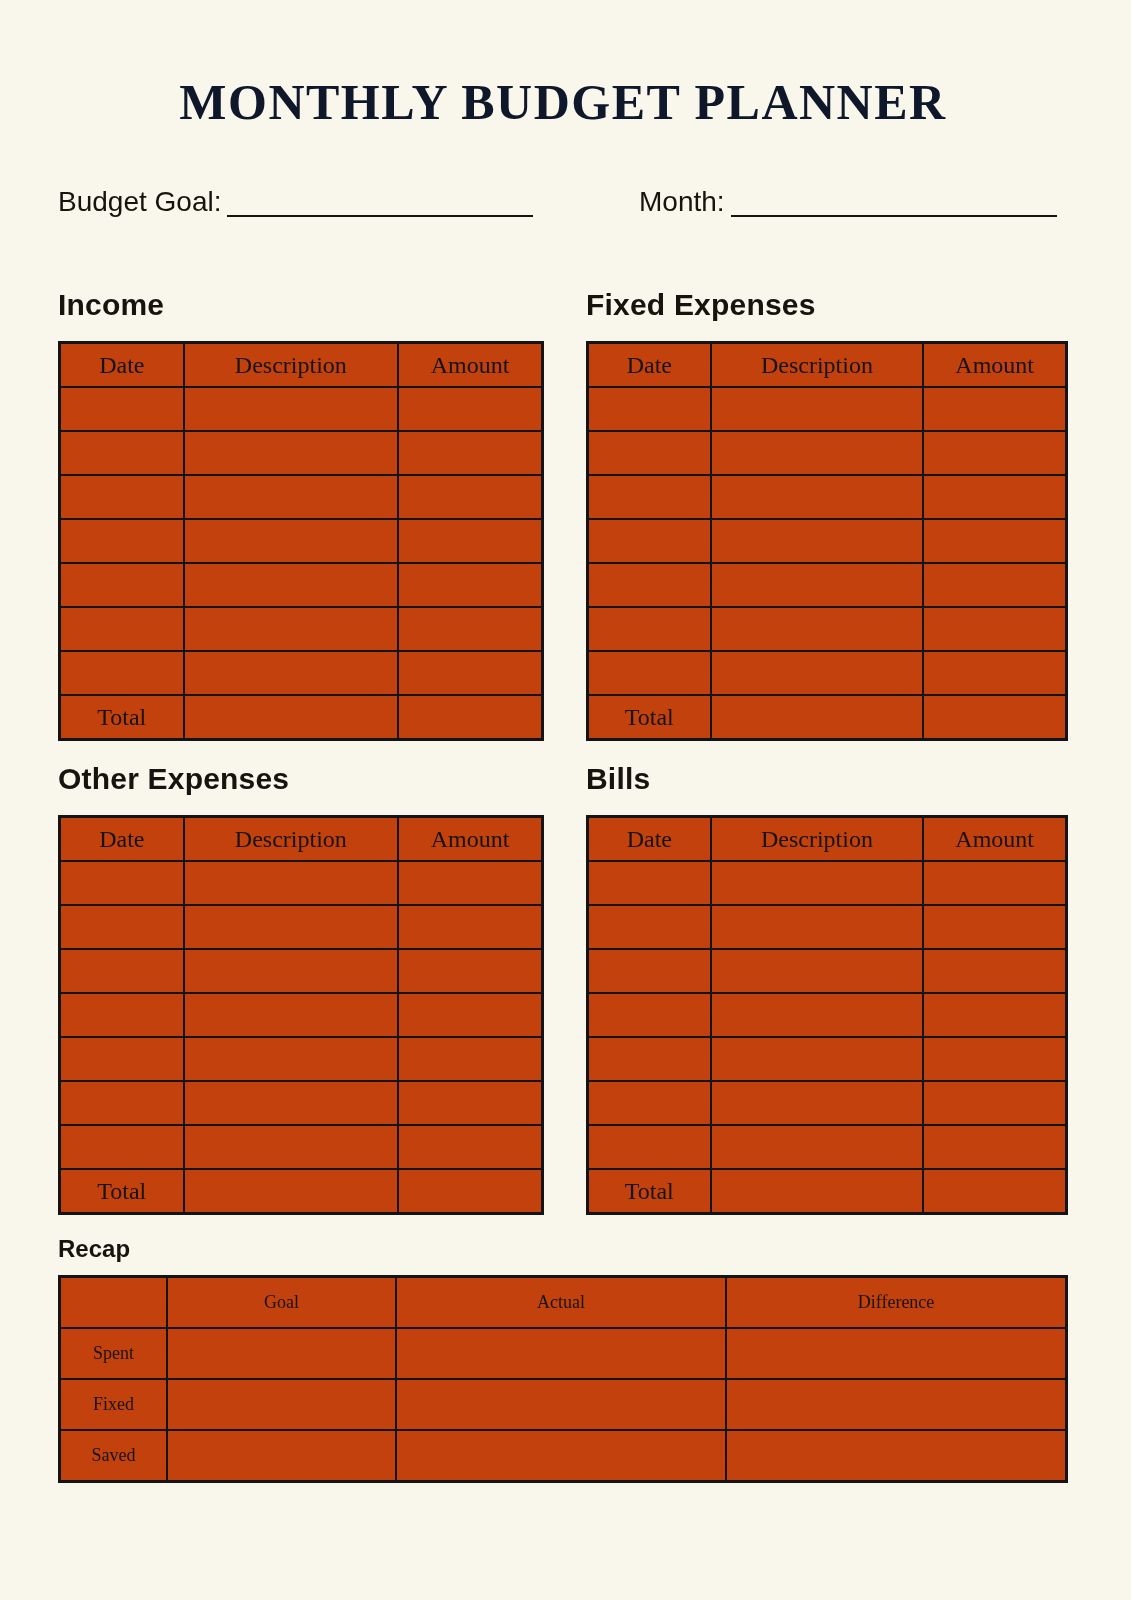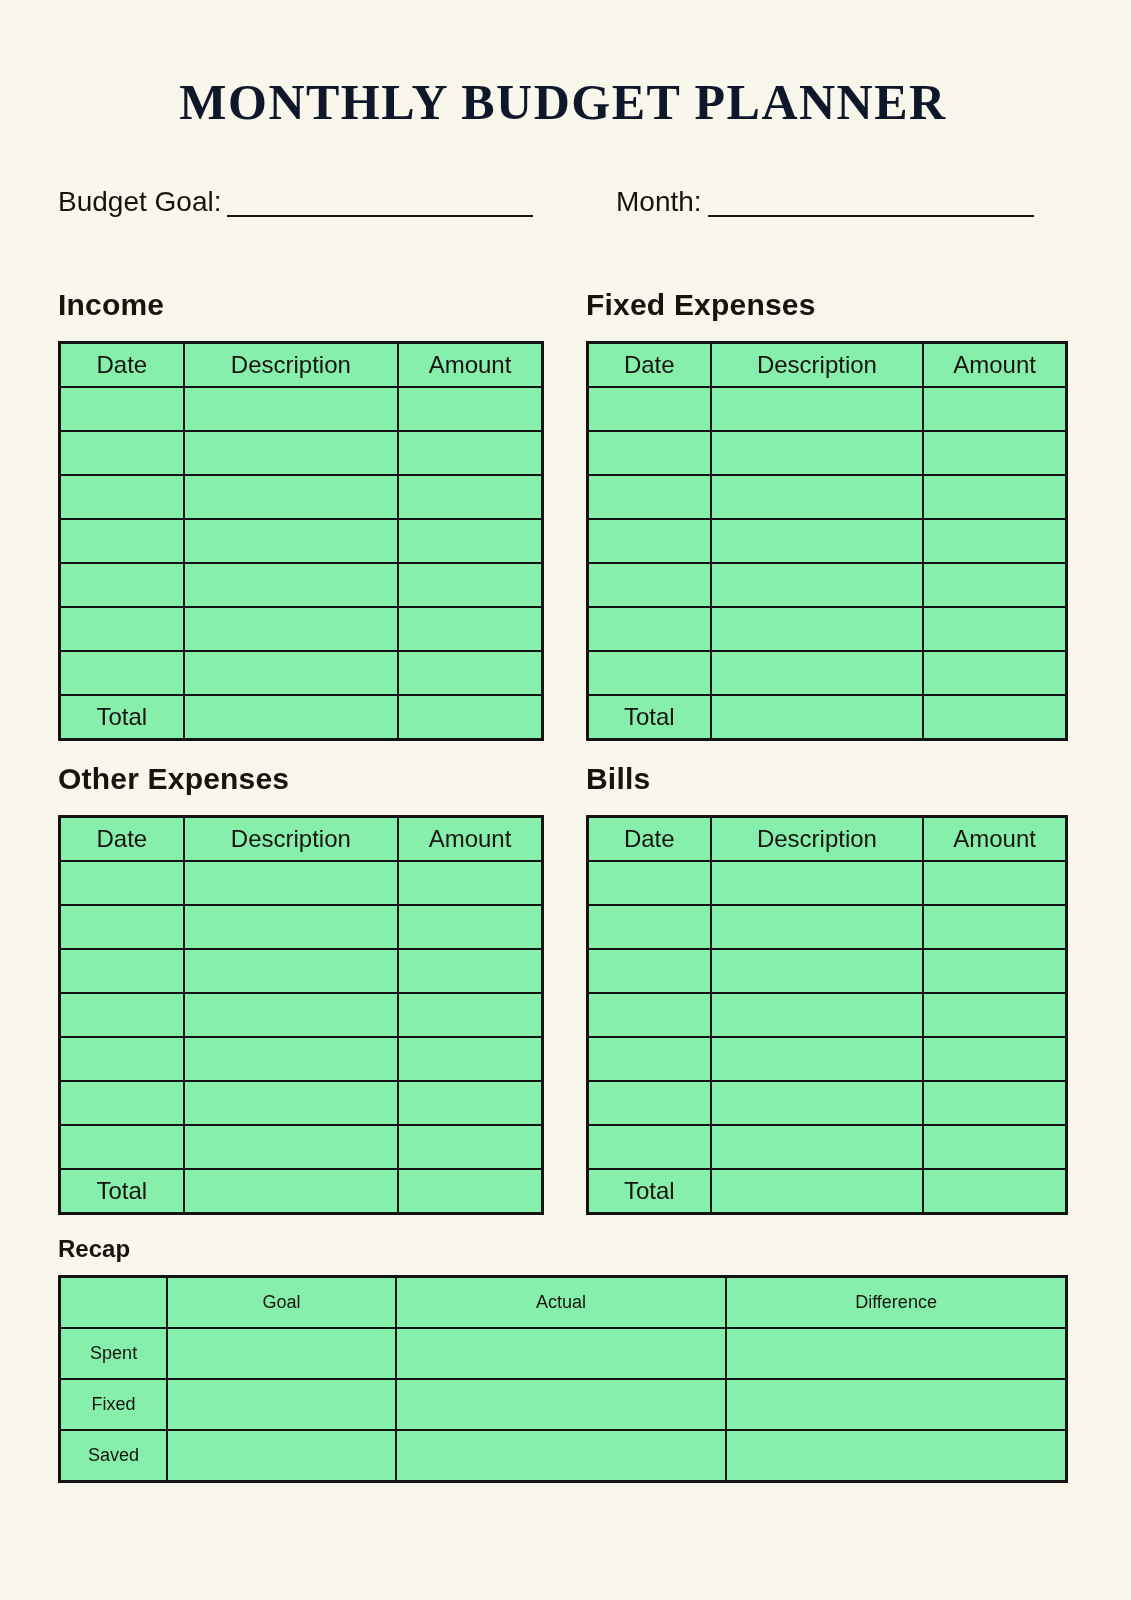--- a/index.html
+++ b/index.html
@@ -28,21 +28,21 @@
     font-weight: 700;
     font-size: 50px;
     line-height: 56px;
     letter-spacing: 1.5px;
     color: #0f172a;
   }
   
   .fields {
     margin-top: 54px;
     display: flex;
-    gap: 83px;
+    gap: 106px;
     align-items: flex-end;
     text-align: center;
   }
   .field {
     display: flex;
     align-items: flex-end;
   }
   .field-budget { width: 475px; }
   .field-month  { width: 418px; }
   .field-label {
@@ -70,21 +70,22 @@
     font-size: 30px;
     line-height: 36px;
     font-weight: 700;
     letter-spacing: 0.2px;
   }
   table {
     width: 100%;
     table-layout: fixed;
     border-collapse: collapse;
     border: 3px solid #141414;
-    background: #86efac;
+    background: #c2410c;
+    font-family: Liberation Serif, serif;
   }
   th, td {
     border: 2px solid #141414;
     height: 42px;
     padding: 0;
     text-align: center;
     vertical-align: middle;
     font-weight: 400;
     font-size: 24px;
     color: #17140f;

